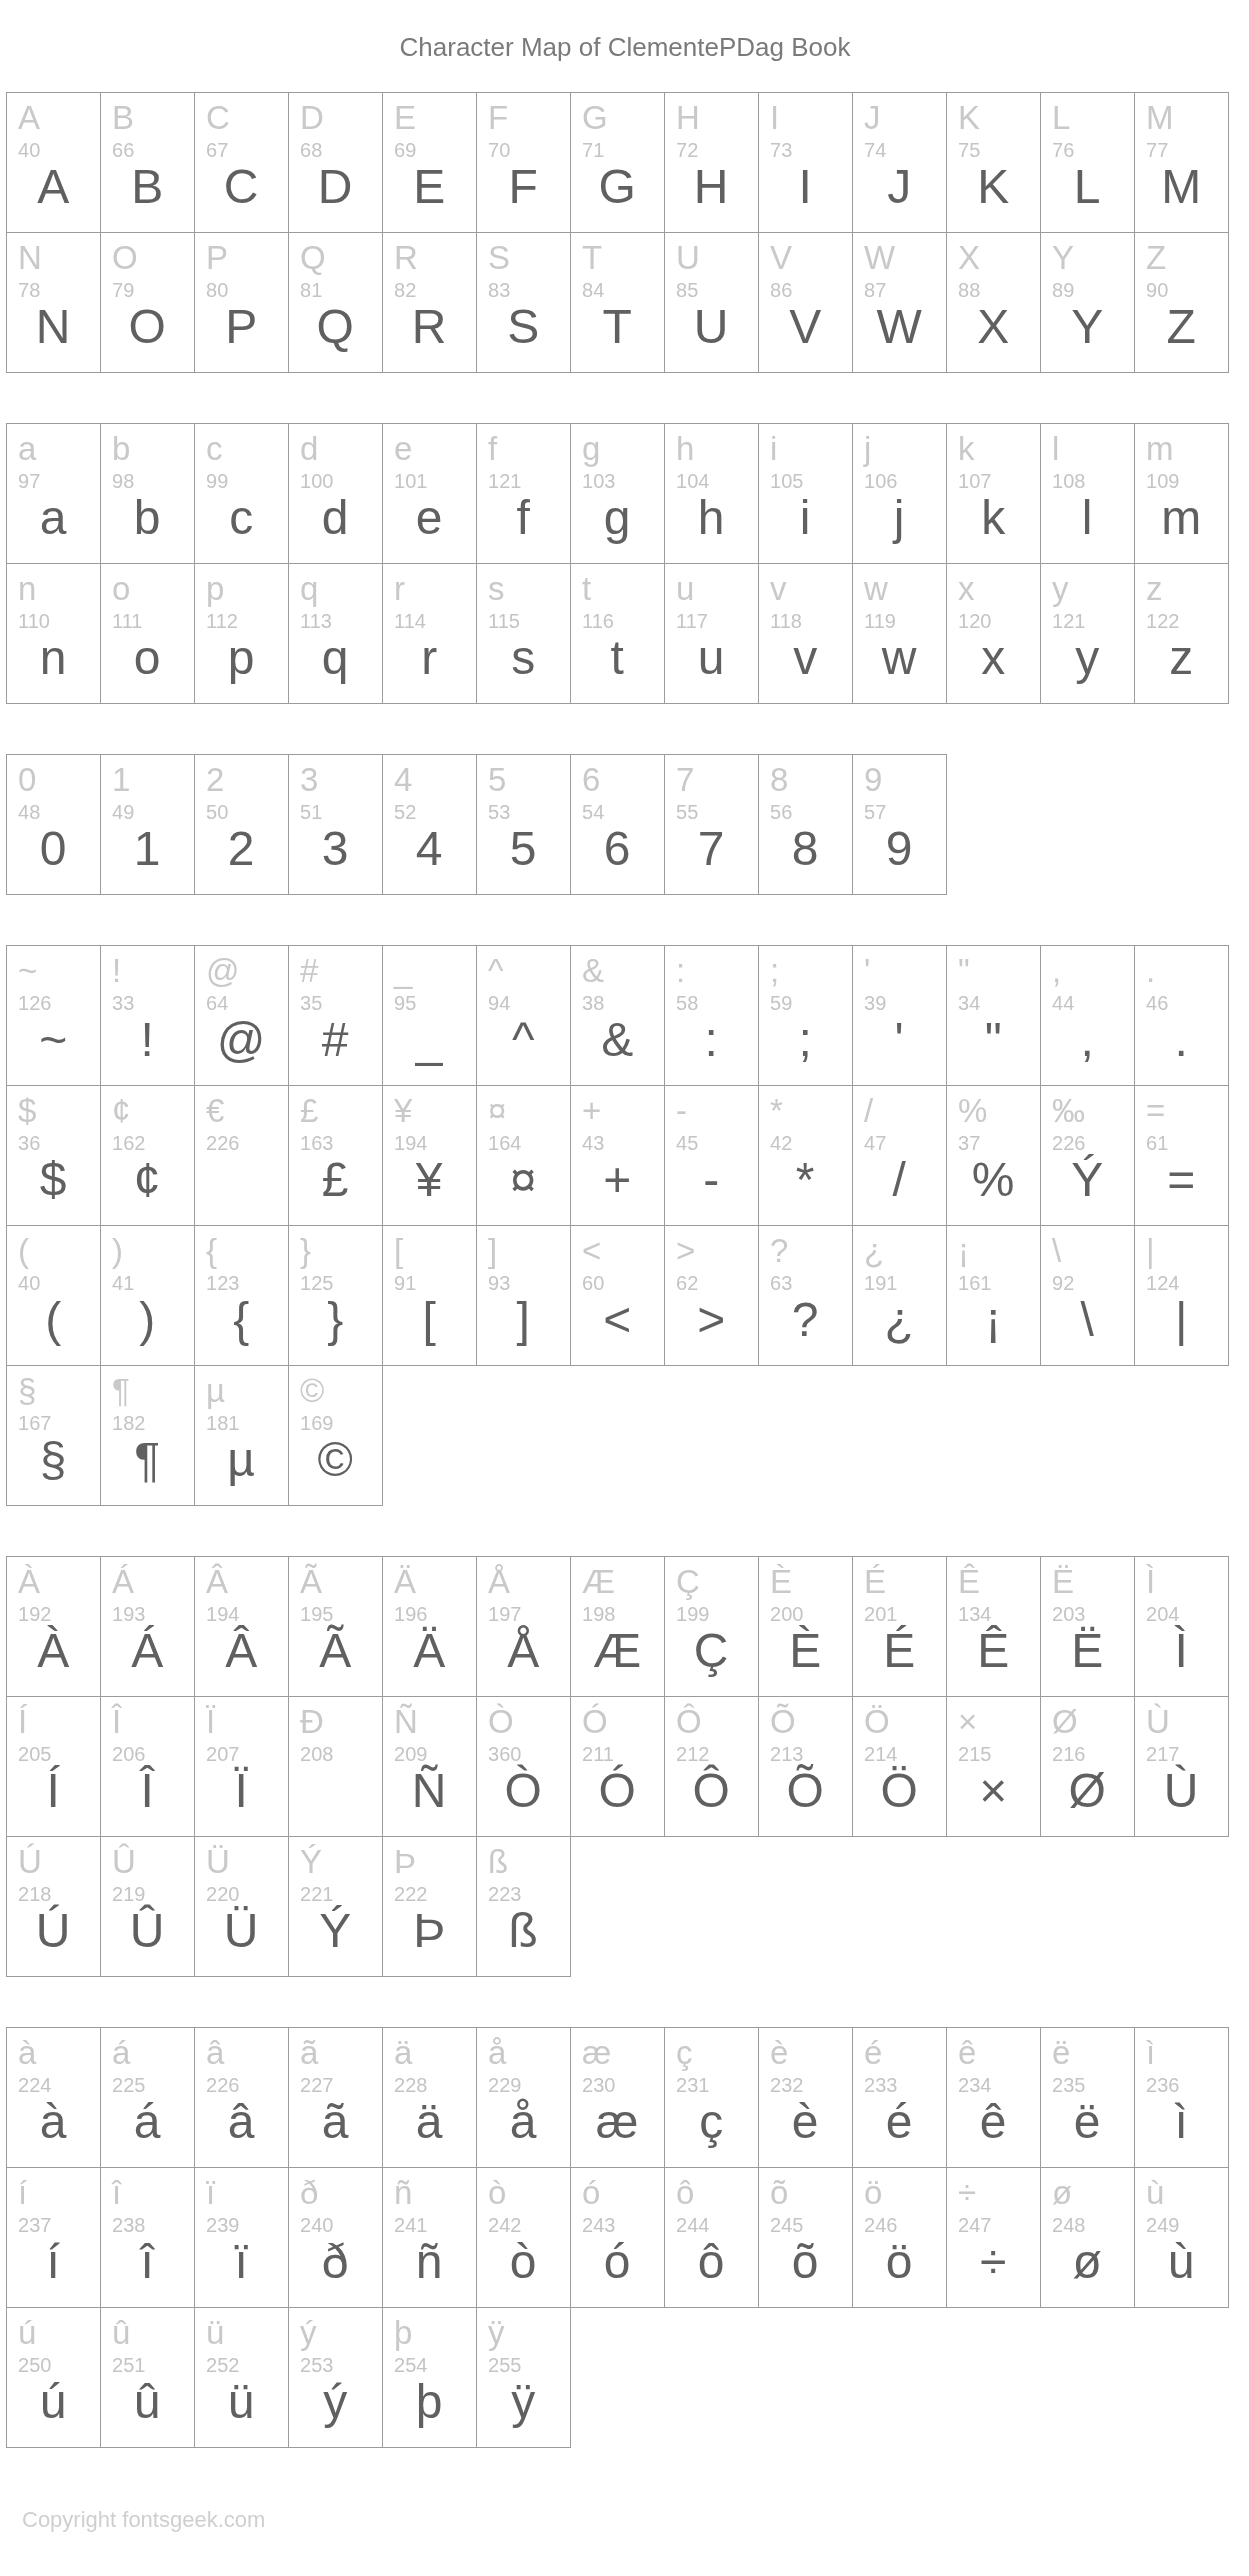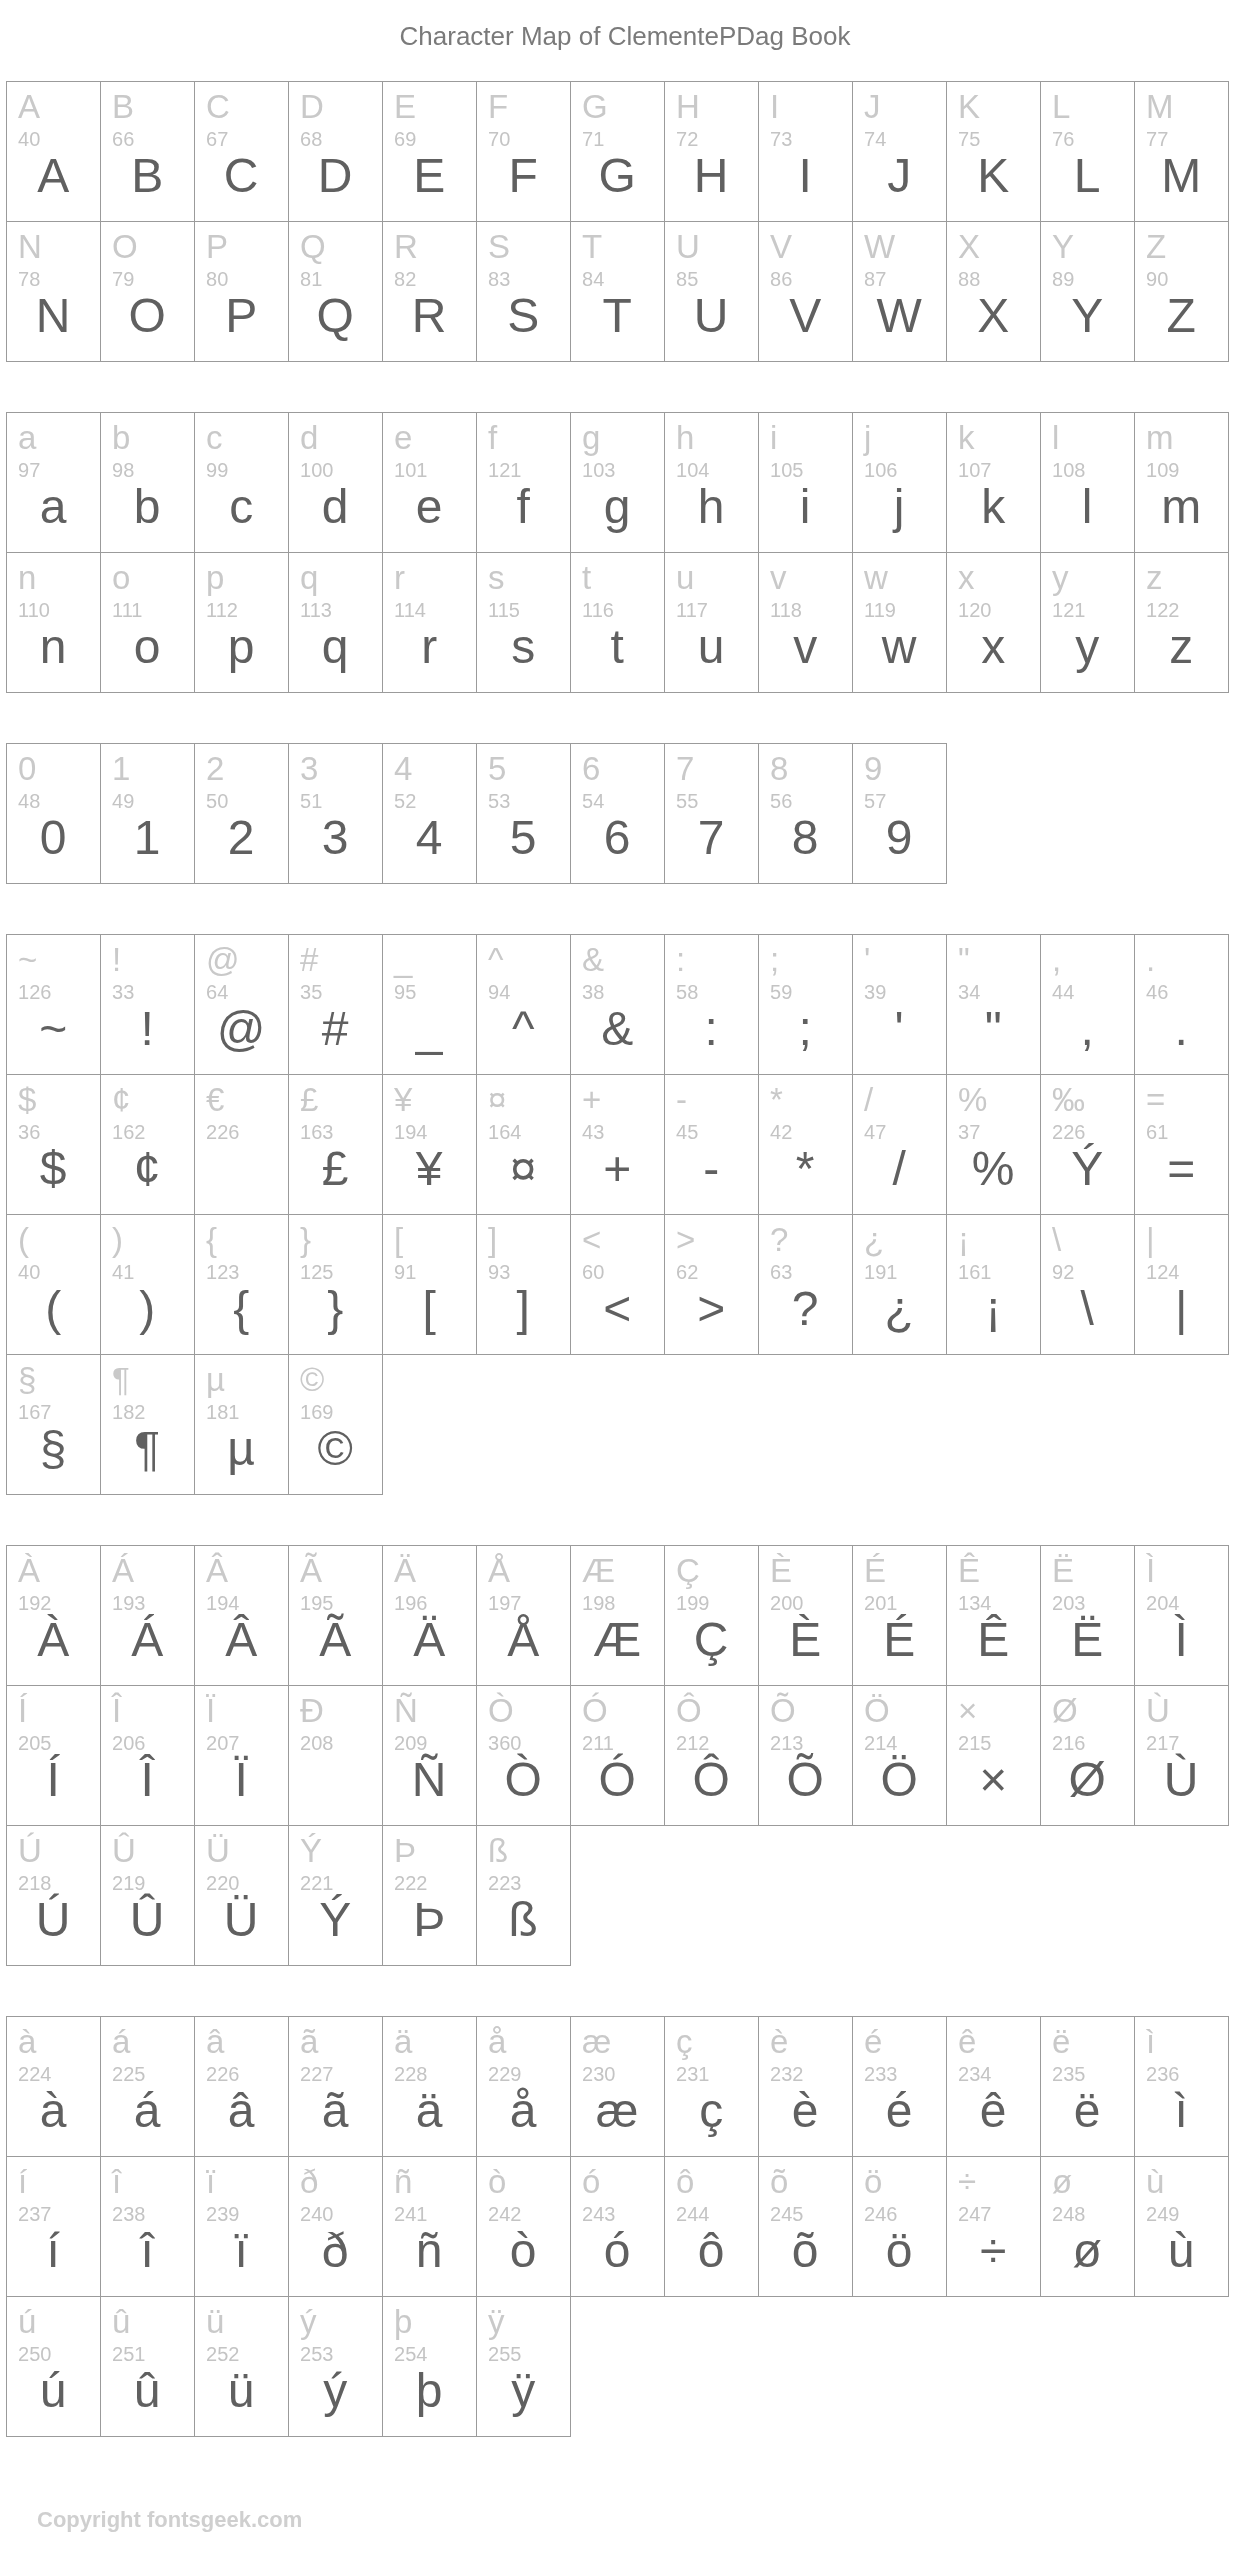--- a/index.html
+++ b/index.html
@@ -8,21 +8,21 @@
     background: #ffffff;
     font-family: "Liberation Sans", sans-serif;
   }
   body {
     width: 1250px;
     height: 2576px;
     position: relative;
     overflow: hidden;
   }
   .page-title {
-    padding-top: 18px;
+    padding-top: 29px;
     height: 63px;
     box-sizing: content-box;
     text-align: center;
     font-size: 26px;
     line-height: 36px;
     color: #7a7a7a;
   }
   .grids {
     margin-left: 5.7px;
   }
@@ -64,25 +64,24 @@
     bottom: 19px;
     left: 0;
     right: 0;
     text-align: center;
     font-size: 48px;
     line-height: 52px;
     color: #606060;
   }
   .page-footer {
     position: absolute;
-    left: 37px;
+    left: 22px;
     top: 2507px;
     font-size: 22px;
     color: #cfcfcf;
-    font-weight: bold;
   }
 </style>
 </head>
 <body>
 
 <div class="page-title">Character Map of ClementePDag Book</div>
 
 <main class="grids">
     <div class="char-grid">
       <div class="grid-row">

